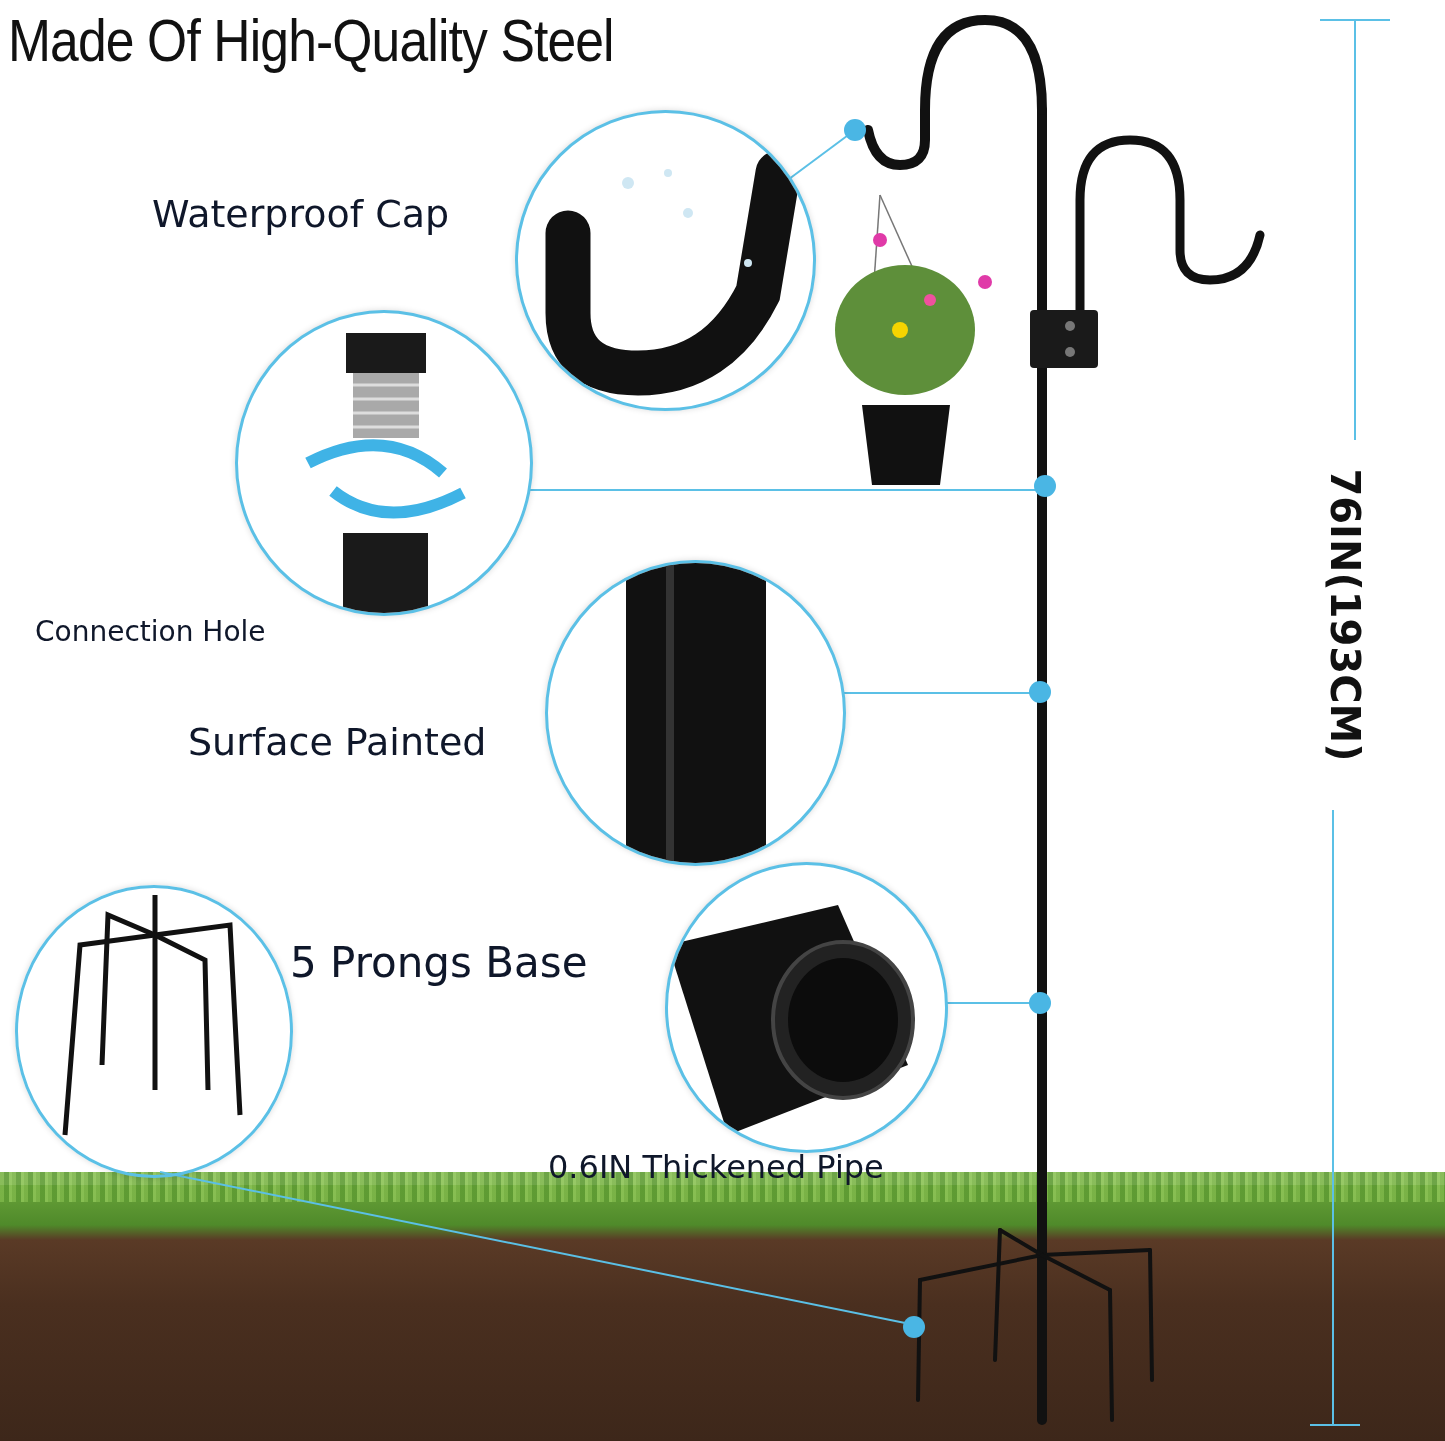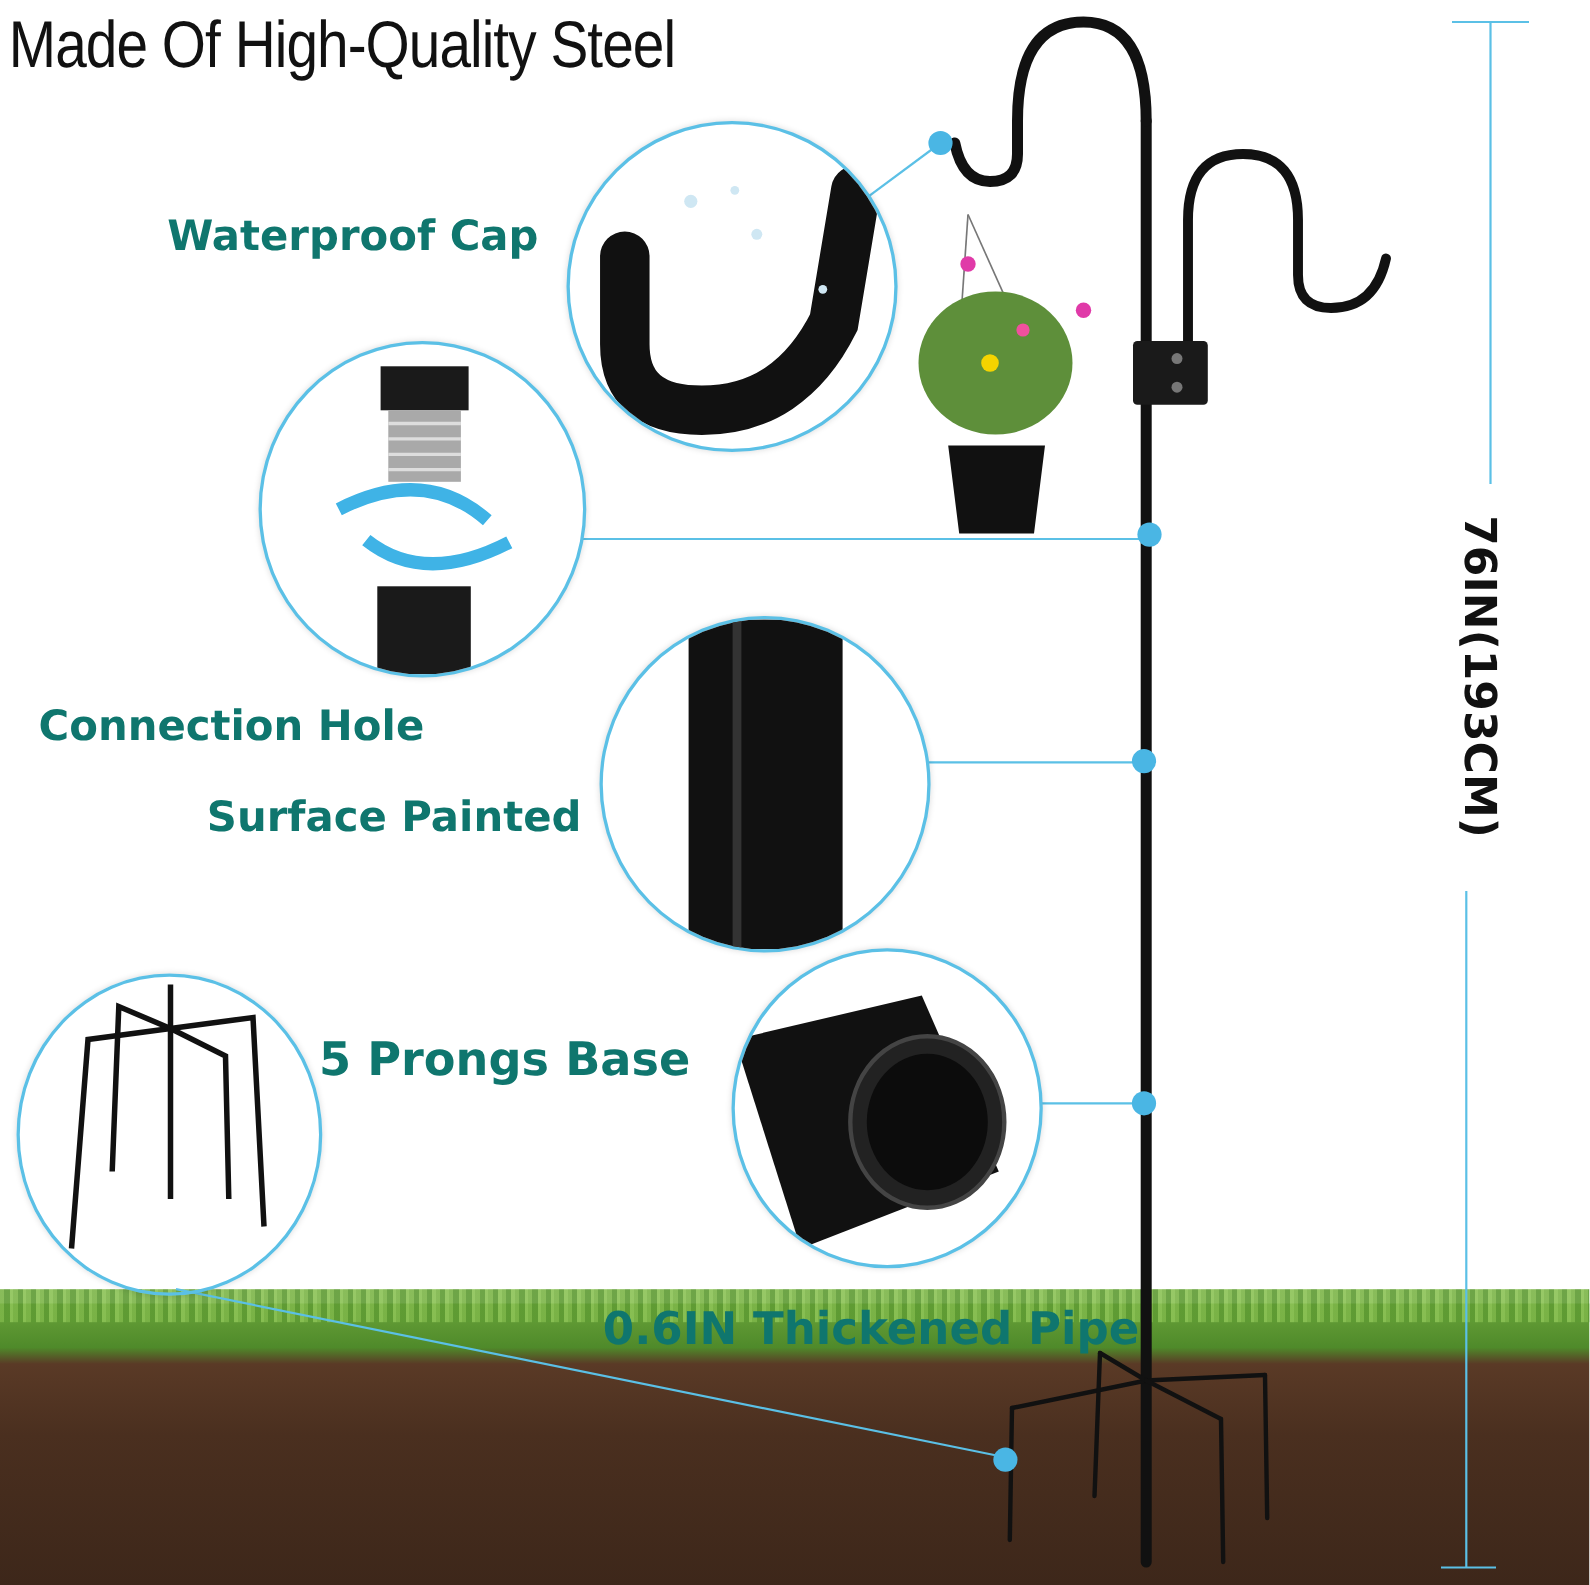--- a/index.html
+++ b/index.html
@@ -1,19 +1,19 @@
 <!DOCTYPE html>
 <html><head>
 <meta charset="utf-8">
 <style>
   html,body{margin:0;padding:0;}
   body{width:1445px;height:1441px;position:relative;overflow:hidden;background:#ffffff;font-family:"DejaVu Sans","Liberation Sans",sans-serif;}
   .abs{position:absolute;}
   .title{left:8px;top:6px;font-family:"Liberation Sans",sans-serif;font-size:60px;font-weight:400;color:#111;letter-spacing:-1px;transform:scaleX(0.86);transform-origin:left top;white-space:nowrap;}
-  .label{font-family:"DejaVu Sans",sans-serif;font-weight:700;color:#0f766e;white-space:nowrap;}
+  .label{font-family:"DejaVu Sans",sans-serif;font-weight:400;color:#0f172a;white-space:nowrap;}
   .circle{position:absolute;border-radius:50%;border:3px solid #5bc0e6;background:#fff;overflow:hidden;box-shadow:0 0 6px rgba(0,0,0,0.15);}
   .dot{position:absolute;width:22px;height:22px;border-radius:50%;background:#4ab6e4;}
   svg.overlay{position:absolute;left:0;top:0;}
   .ground{position:absolute;left:0;top:1185px;width:1445px;height:256px;background:linear-gradient(#6aa33a 0,#4f8a2a 40px,#5a3a26 55px,#4a2f1f 120px,#3d271a 256px);}
   .grass{position:absolute;left:0;top:1172px;width:1445px;height:30px;background:repeating-linear-gradient(90deg,#7cb548 0 4px,#5e9b33 4px 9px,#8bc255 9px 12px);opacity:0.9;}
   .dim-text{position:absolute;left:1345px;top:615px;transform:translate(-50%,-50%) rotate(90deg);font-family:"DejaVu Sans",sans-serif;font-weight:700;font-size:40px;color:#111;white-space:nowrap;}
 </style>
 </head>
 <body>
 
@@ -117,17 +117,17 @@
 <div class="circle" style="left:15px;top:885px;width:272px;height:287px;background:transparent;"></div>
 
 <div class="dot" style="left:844px;top:119px;"></div>
 <div class="dot" style="left:1034px;top:475px;"></div>
 <div class="dot" style="left:1029px;top:681px;"></div>
 <div class="dot" style="left:1029px;top:992px;"></div>
 <div class="dot" style="left:903px;top:1316px;"></div>
 
 <div class="abs title">Made Of High-Quality Steel</div>
 <div class="abs label" style="left:152px;top:192px;font-size:38px;">Waterproof Cap</div>
-<div class="abs label" style="left:35px;top:638px;font-size:38px;">Connection Hole</div>
+<div class="abs label" style="left:35px;top:615px;font-size:28px;">Connection Hole</div>
 <div class="abs label" style="left:188px;top:720px;font-size:38px;text-align:center;">Surface Painted</div>
 <div class="abs label" style="left:290px;top:938px;font-size:42px;">5 Prongs Base</div>
-<div class="abs label" style="left:548px;top:1148px;font-size:41px;margin-top:36px;">0.6IN Thickened Pipe</div>
+<div class="abs label" style="left:548px;top:1148px;font-size:32px;">0.6IN Thickened Pipe</div>
 <div class="dim-text">76IN(193CM)</div>
 
 </body></html>

